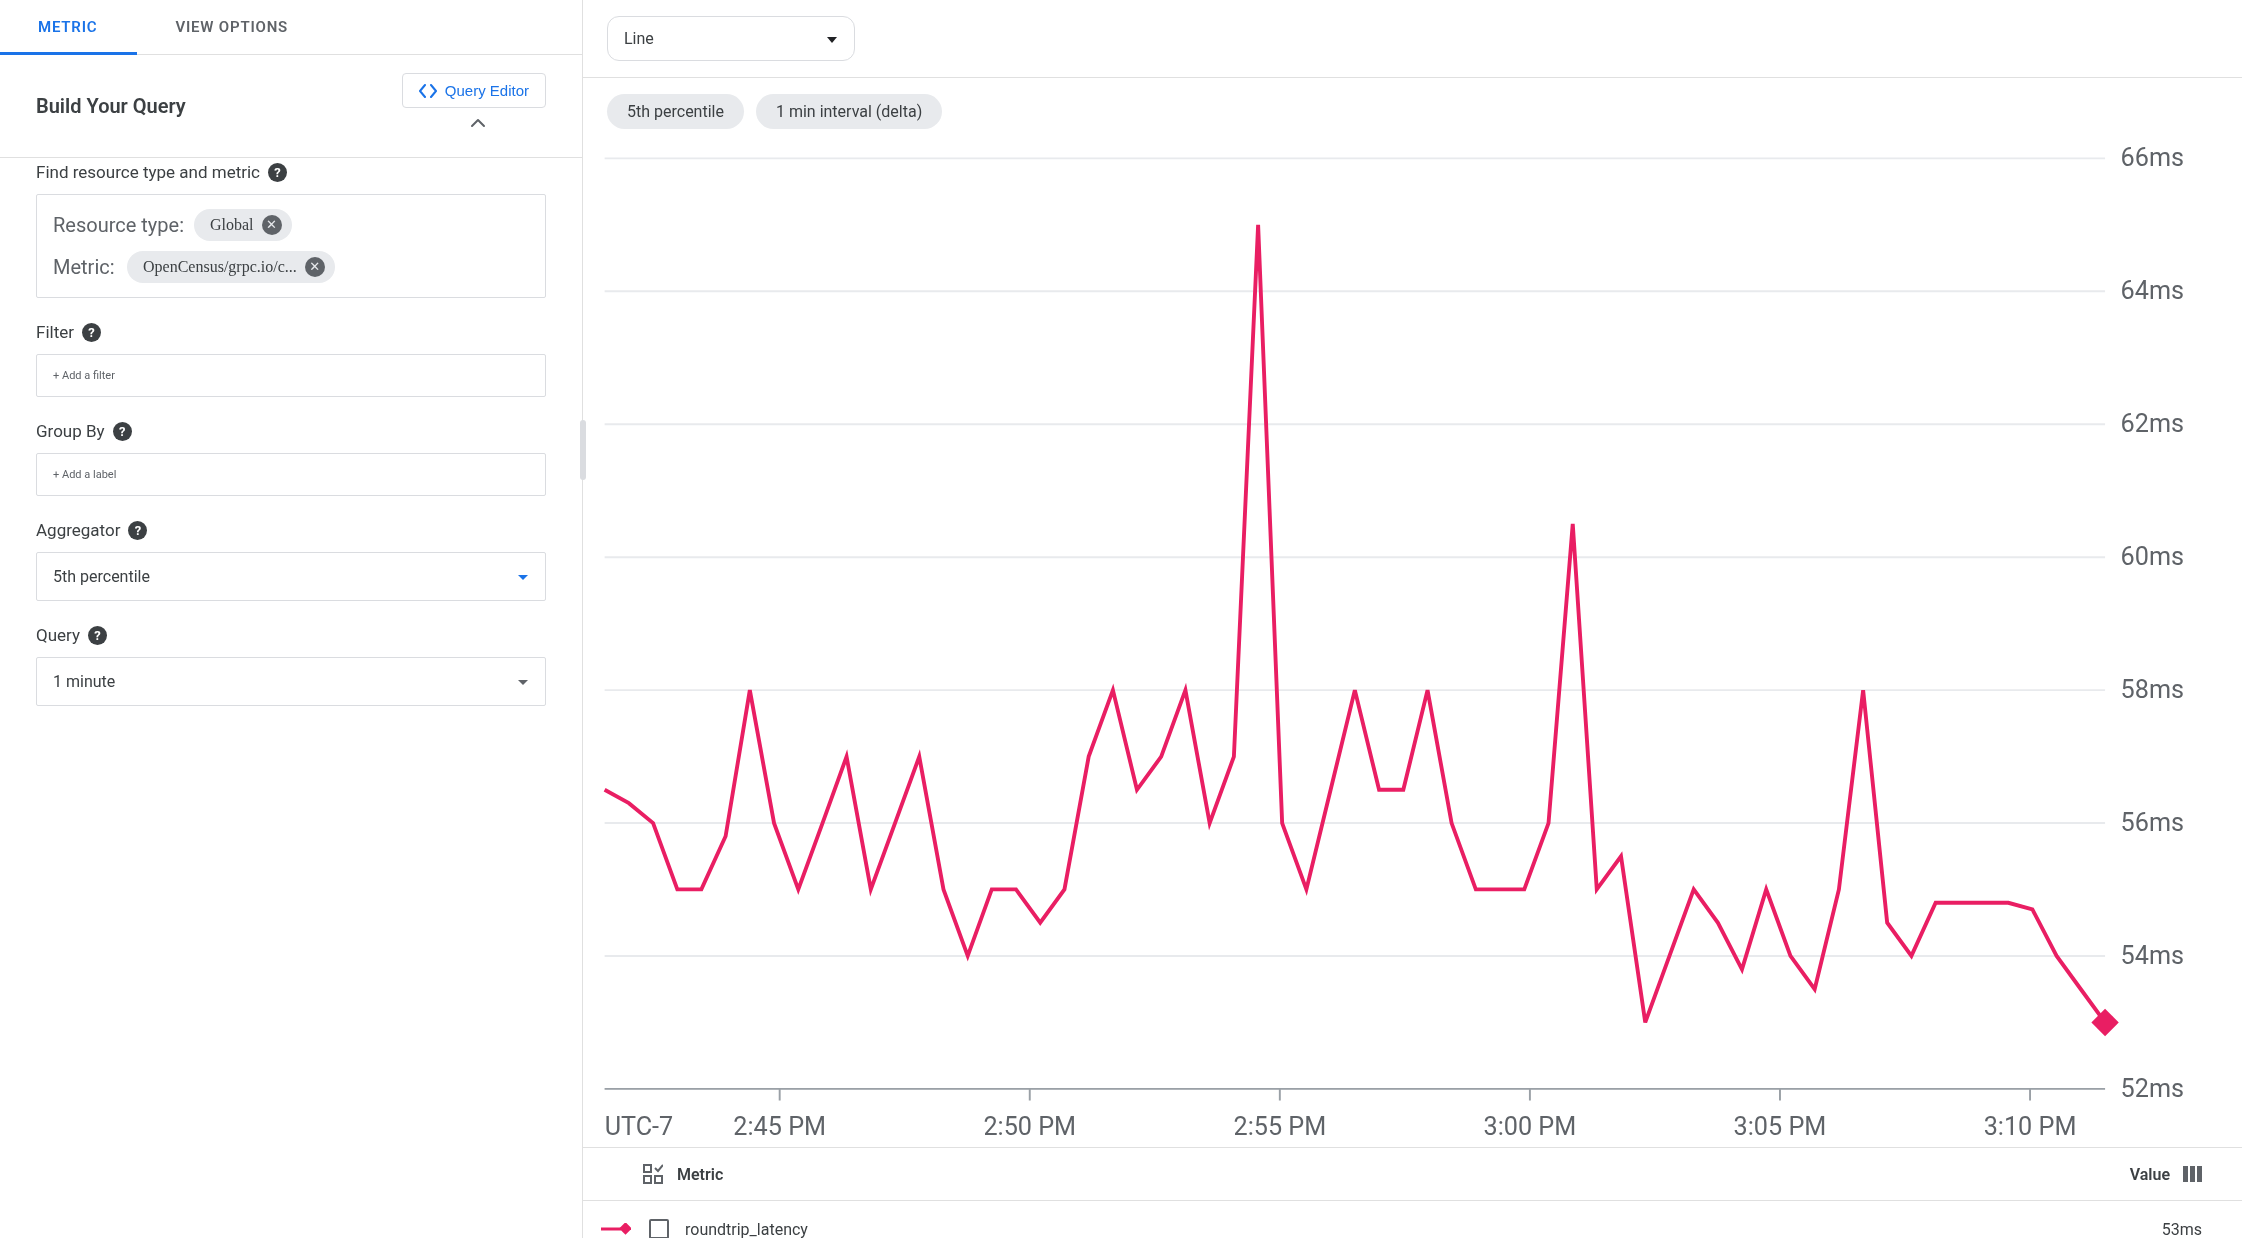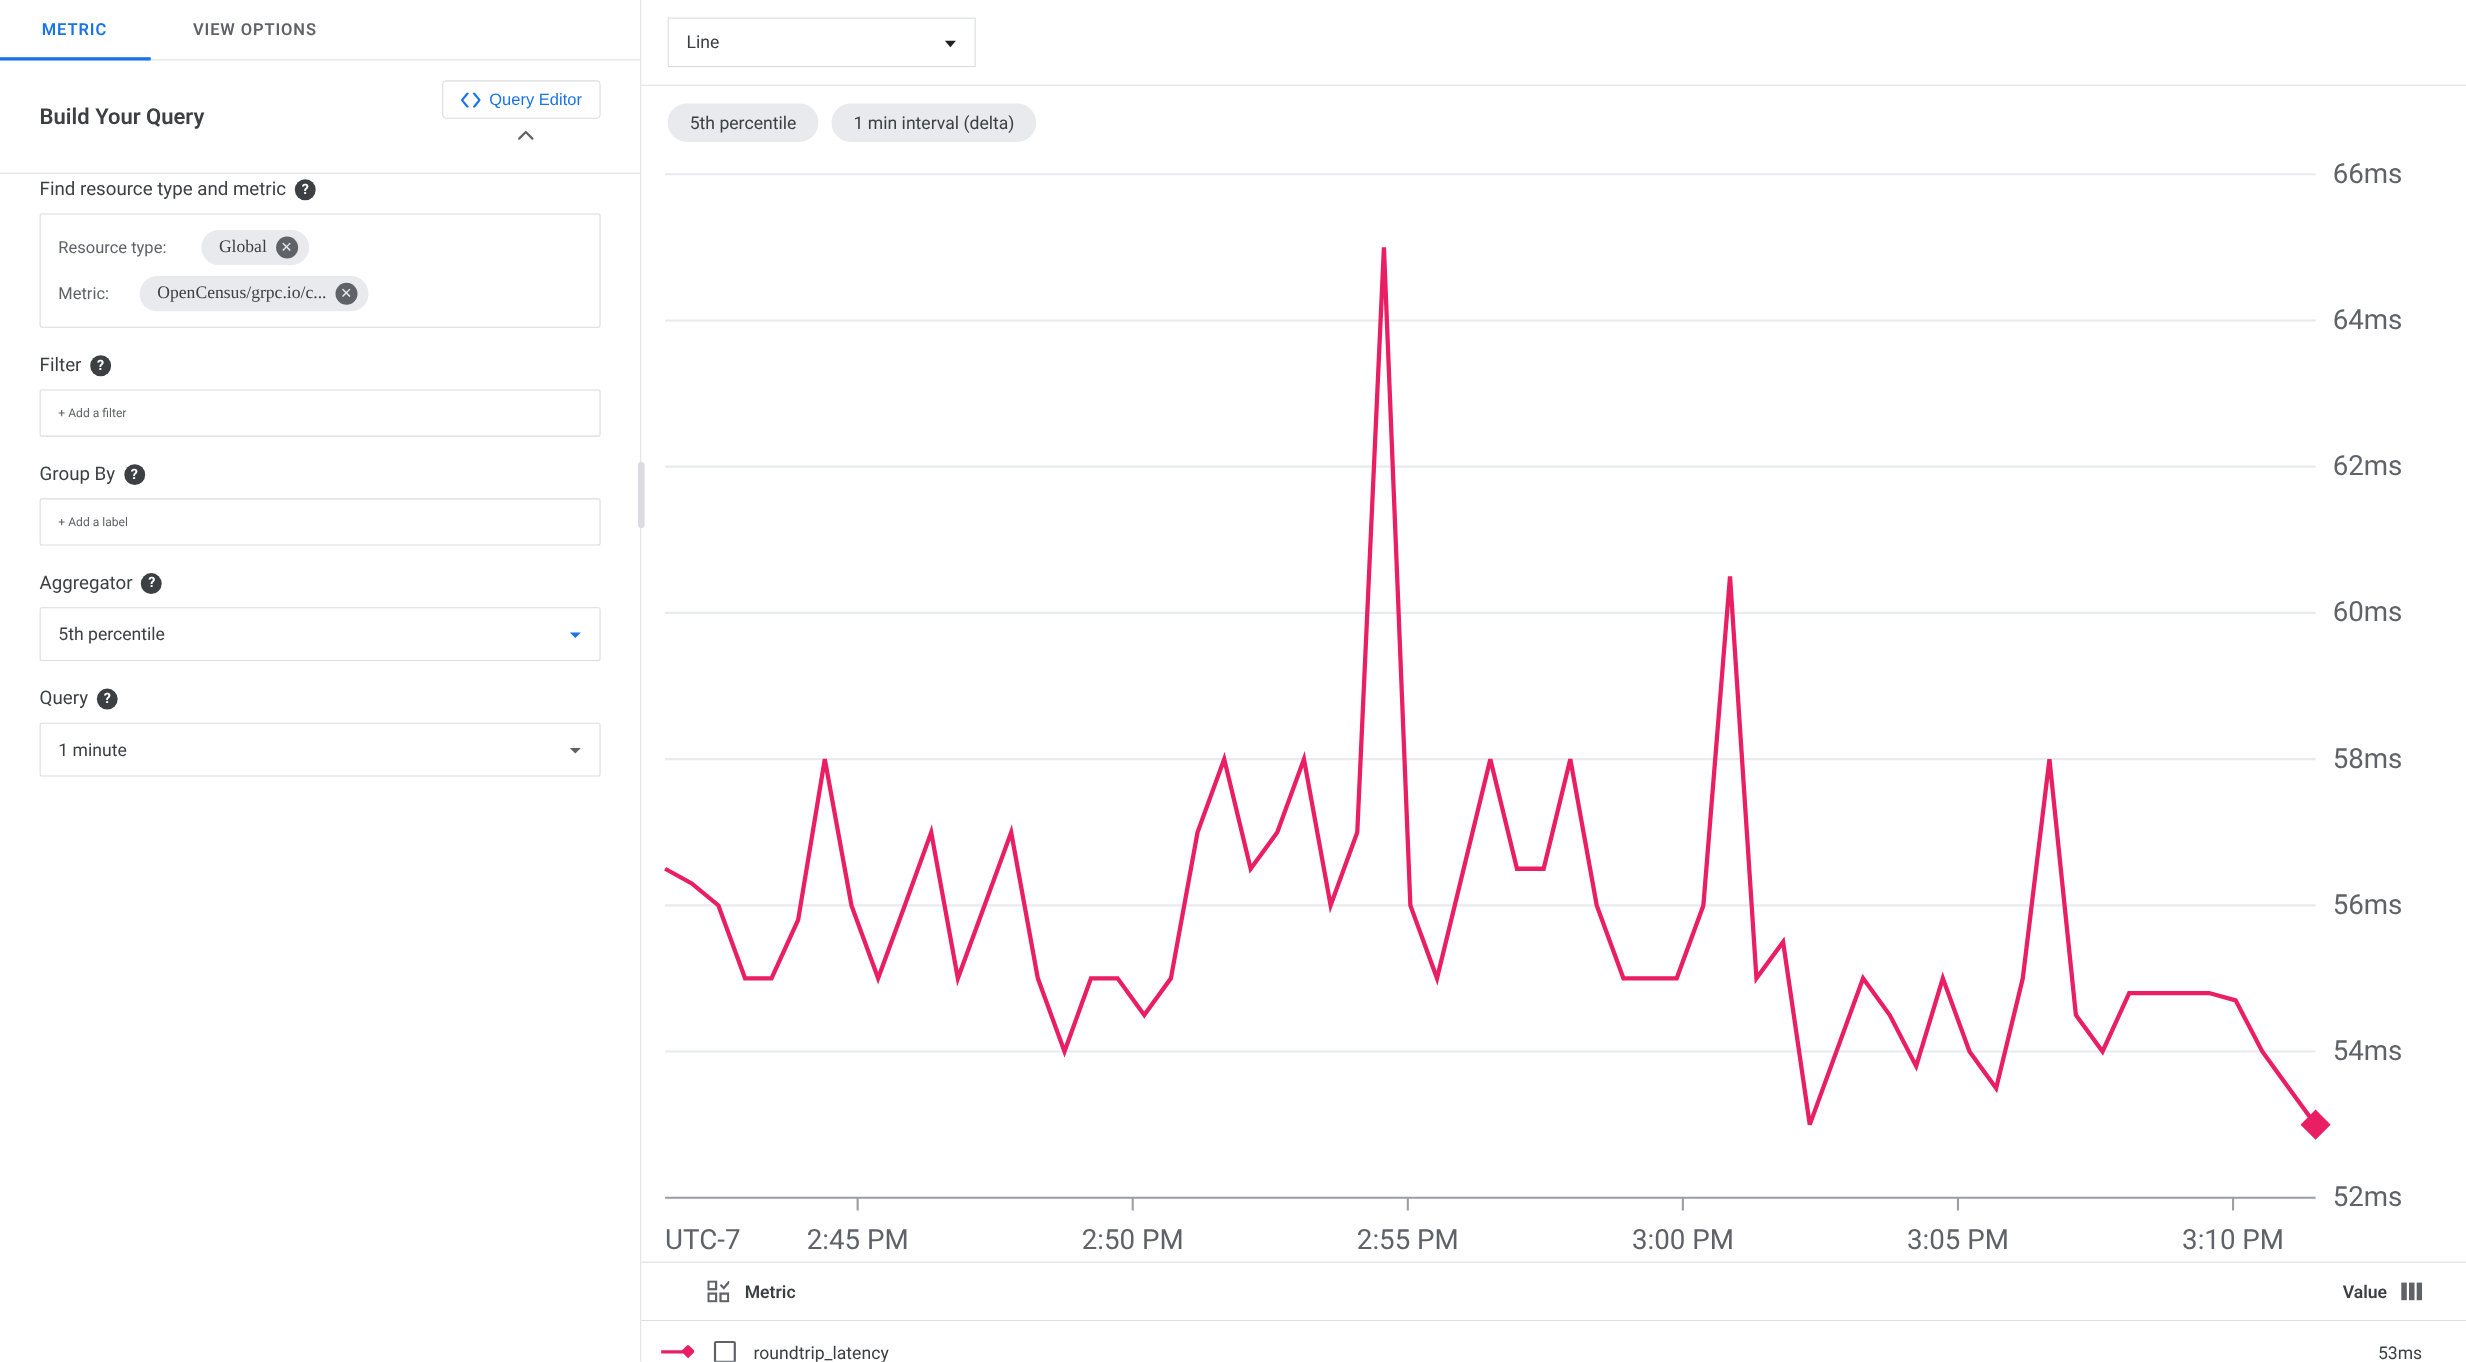--- a/index.html
+++ b/index.html
@@ -115,21 +115,21 @@
   }
   .chip-row {
     display: flex;
     align-items: center;
     gap: 10px;
     margin-bottom: 10px;
   }
   .chip-row:last-child { margin-bottom: 0; }
   .chip-row-label {
     color: #5f6368;
-    font-size: 15px;
+    font-size: 20px;
     min-width: 120px;
   }
   .chip {
     background: #e8eaed;
     border-radius: 16px;
     padding: 6px 10px 6px 16px;
     display: inline-flex;
     align-items: center;
     gap: 8px;
     font-size: 16px;
@@ -169,23 +169,23 @@
   
   .right-header {
     display: flex;
     align-items: center;
     padding: 16px 24px 16px 24px;
     gap: 24px;
     border-bottom: 1px solid #e0e0e0;
   }
   .chart-type-select {
     border: 1px solid #dadce0;
-    border-radius: 0;
+    border-radius: 12px;
     padding: 12px 16px;
-    width: 280px;
+    width: 248px;
     display: flex;
     justify-content: space-between;
     align-items: center;
     cursor: pointer;
     font-size: 16px;
     color: #3c4043;
   }
   .time-range-group {
     display: flex;
     gap: 10px;

